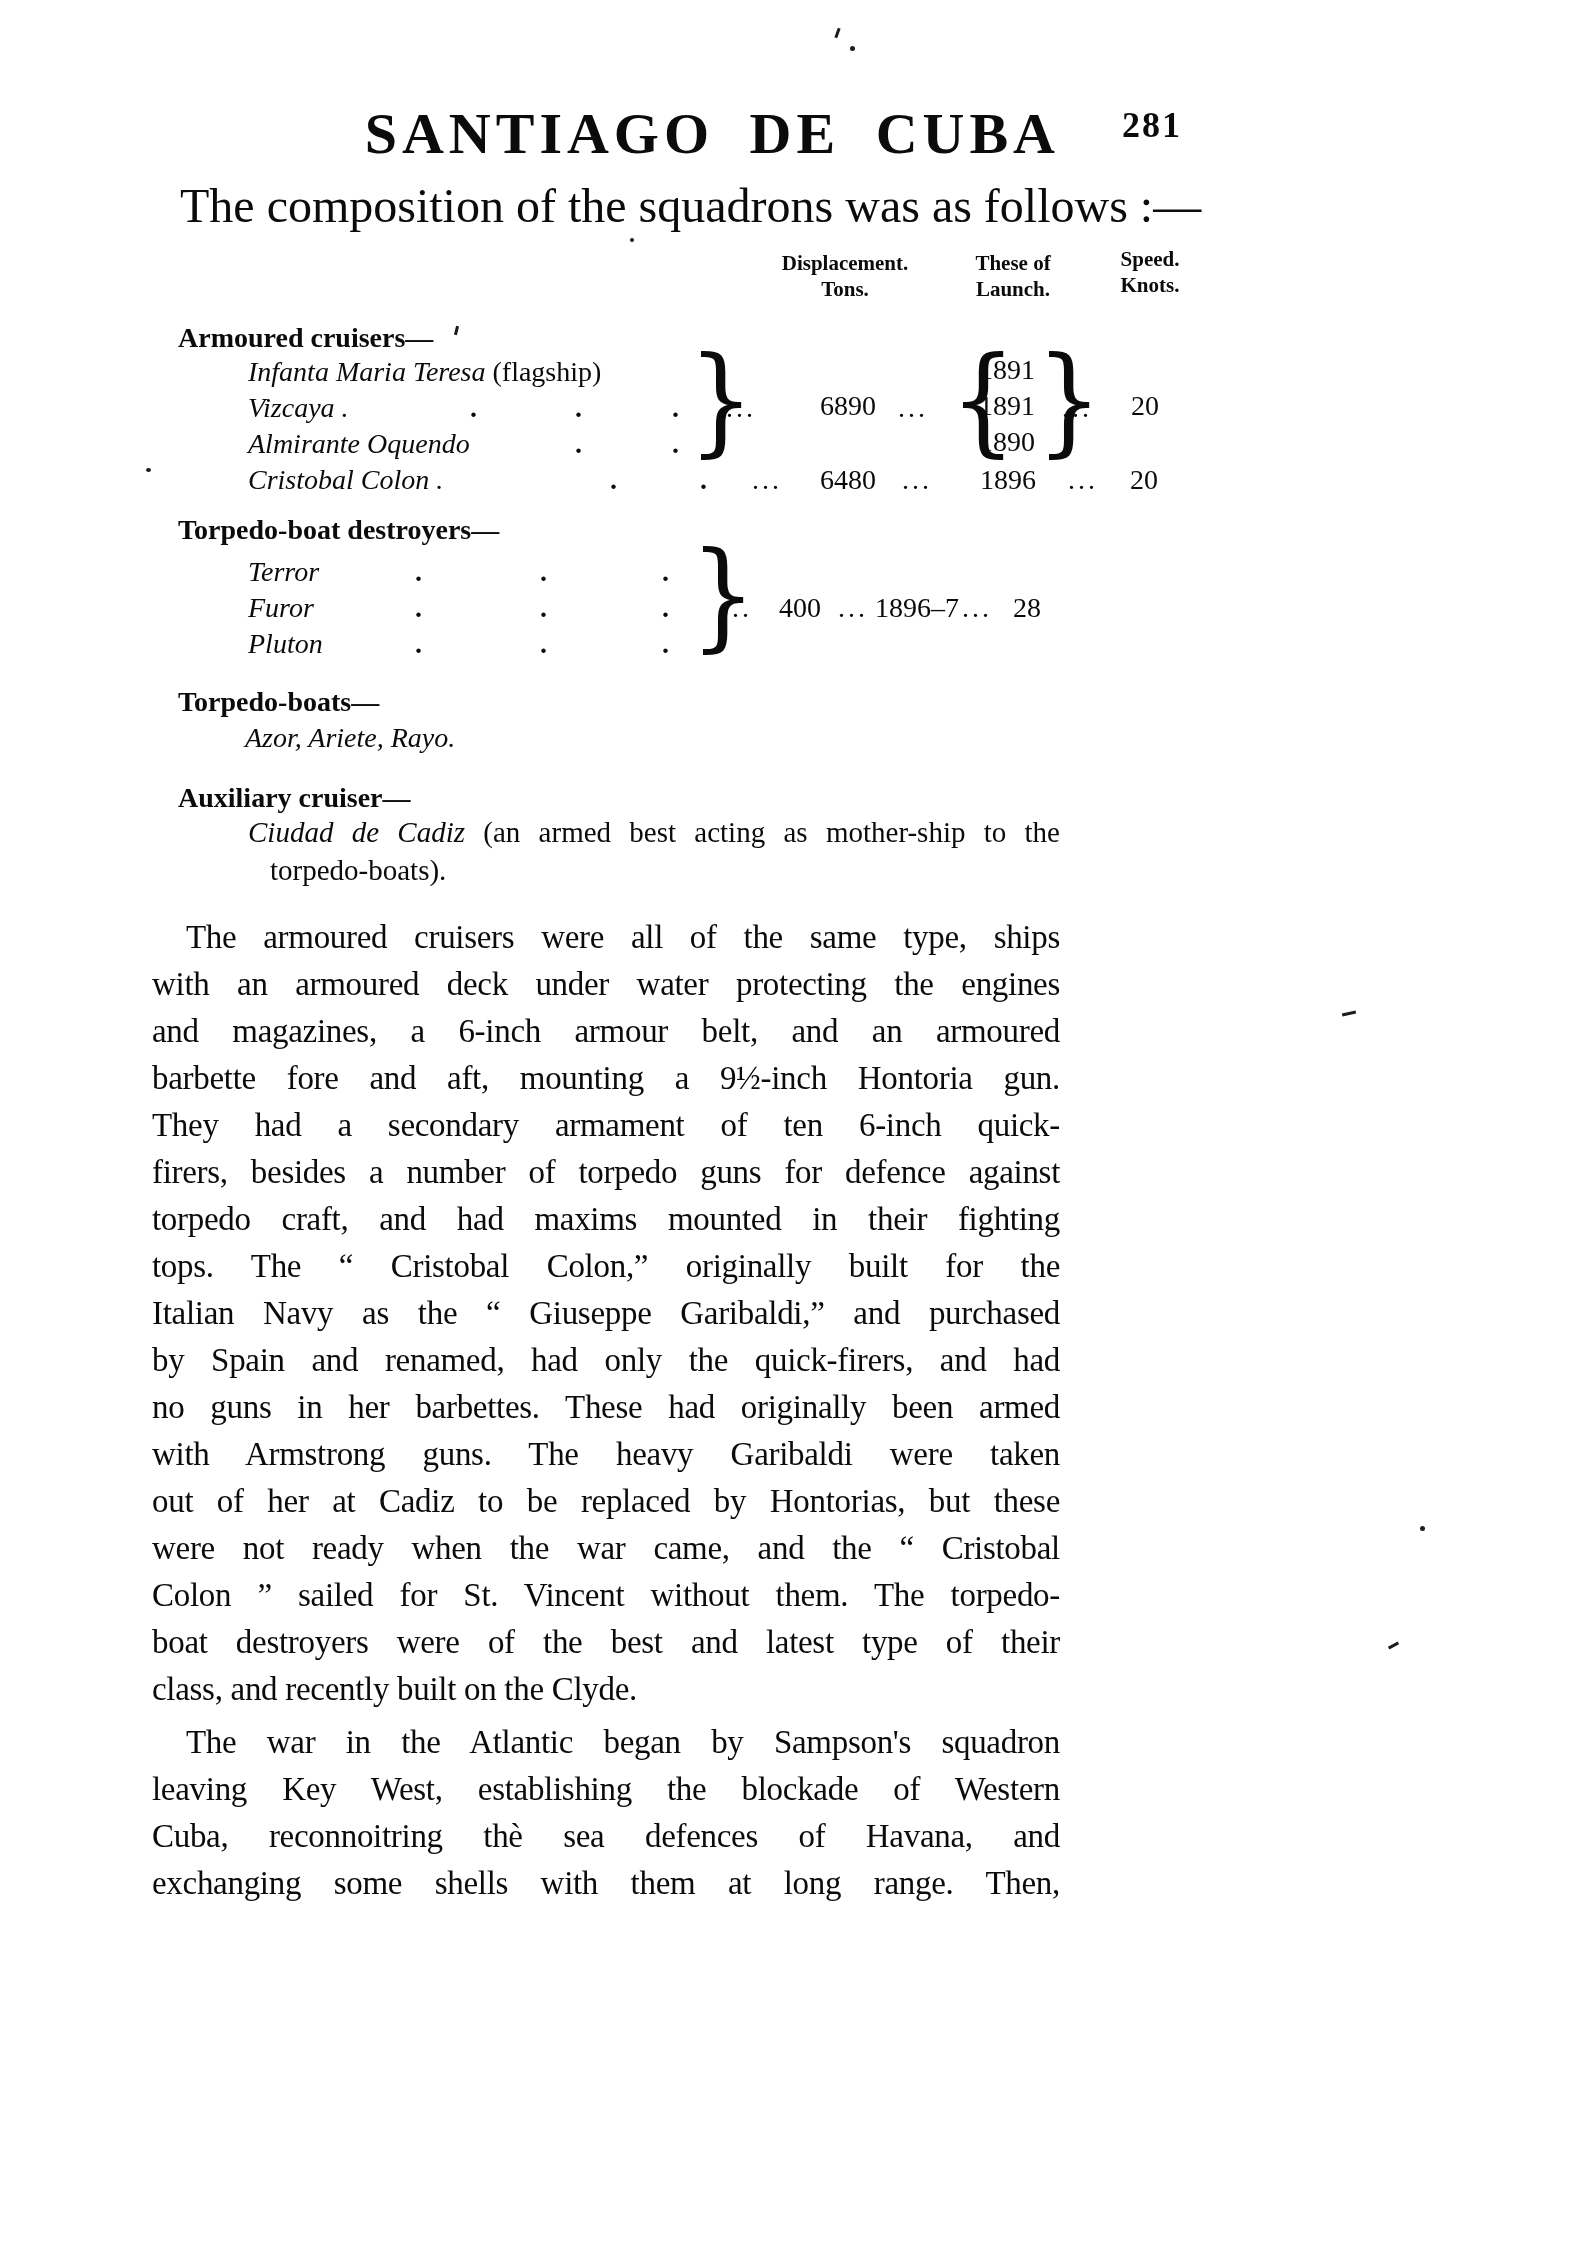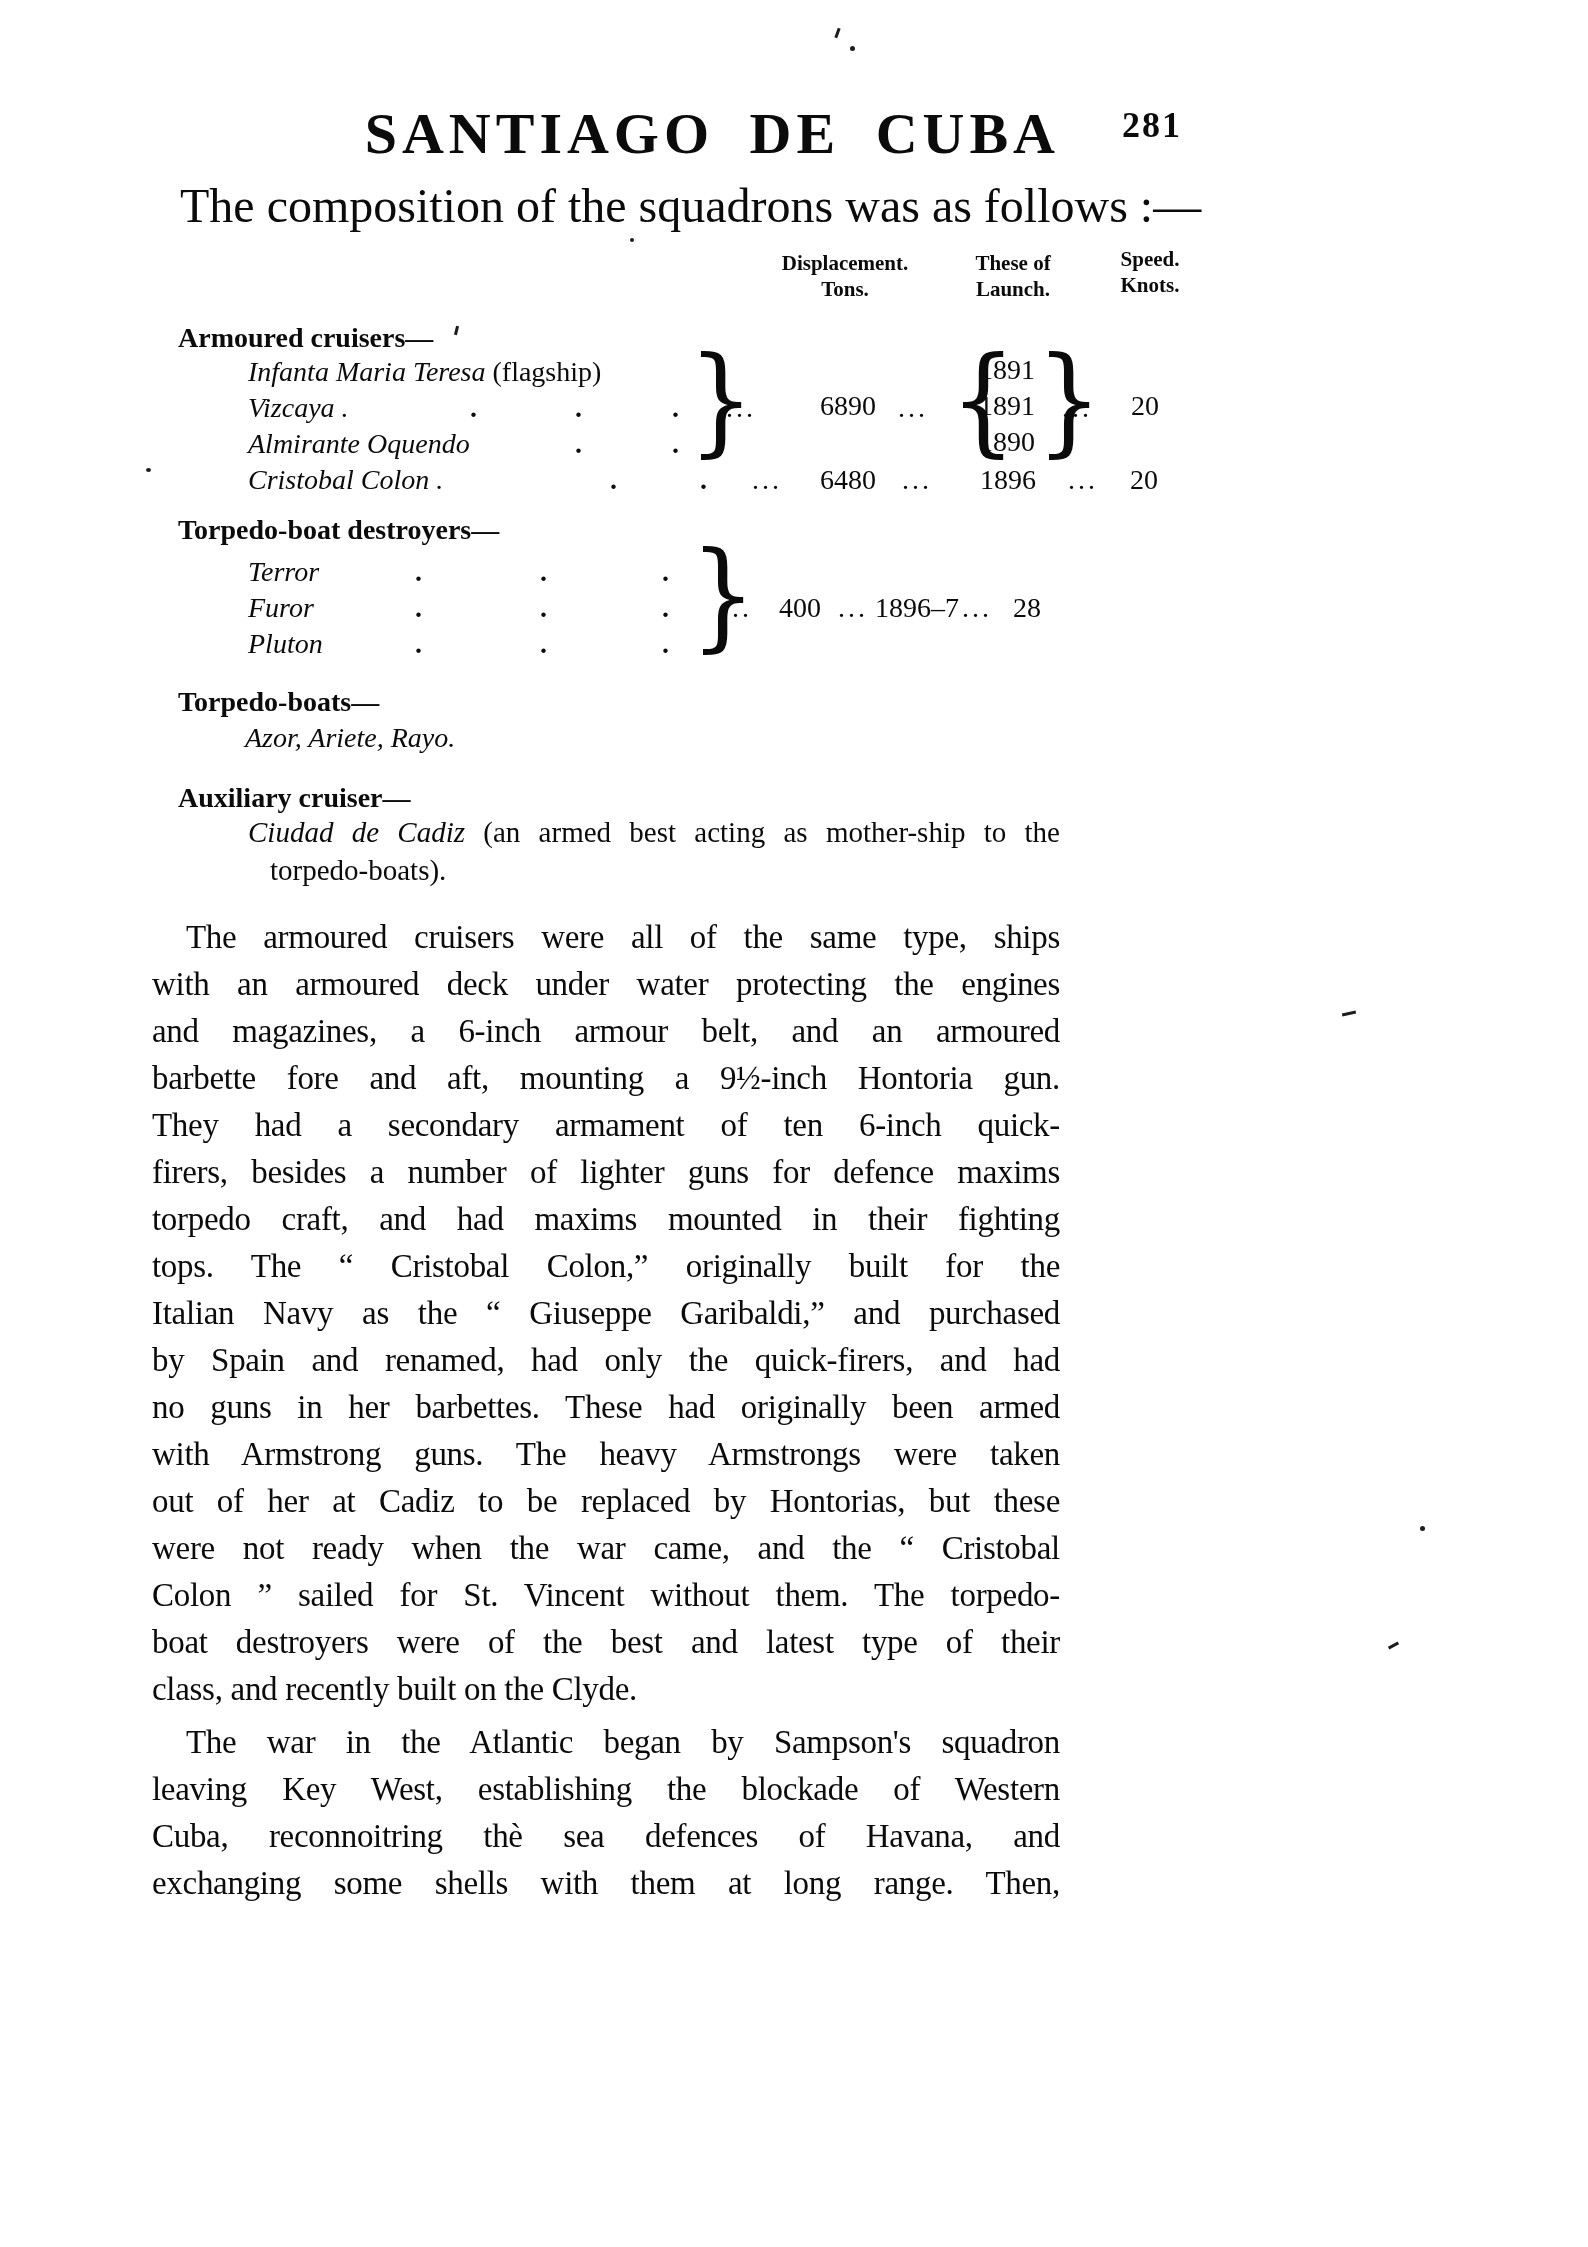--- a/index.html
+++ b/index.html
@@ -151,27 +151,27 @@
   </div>
   <div class="abs" style="left:270px;top:854px;font-size:29px;">torpedo-boats).</div>
 
   <div class="body-block">
     <div>
       <div class="bl ind">The armoured cruisers were all of the same type, ships</div>
       <div class="bl">with an armoured deck under water protecting the engines</div>
       <div class="bl">and magazines, a 6-inch armour belt, and an armoured</div>
       <div class="bl">barbette fore and aft, mounting a 9½-inch Hontoria gun.</div>
       <div class="bl">They had a secondary armament of ten 6-inch quick-</div>
-      <div class="bl">firers, besides a number of lighter guns for defence maxims</div>
+      <div class="bl">firers, besides a number of torpedo guns for defence against</div>
       <div class="bl">torpedo craft, and had maxims mounted in their fighting</div>
       <div class="bl">tops. The “ Cristobal Colon,” originally built for the</div>
       <div class="bl">Italian Navy as the “ Giuseppe Garibaldi,” and purchased</div>
       <div class="bl">by Spain and renamed, had only the quick-firers, and had</div>
       <div class="bl">no guns in her barbettes. These had originally been armed</div>
-      <div class="bl">with Armstrong guns. The heavy Armstrongs were taken</div>
+      <div class="bl">with Armstrong guns. The heavy Garibaldi were taken</div>
       <div class="bl">out of her at Cadiz to be replaced by Hontorias, but these</div>
       <div class="bl">were not ready when the war came, and the “ Cristobal</div>
       <div class="bl">Colon ” sailed for St. Vincent without them. The torpedo-</div>
       <div class="bl">boat destroyers were of the best and latest type of their</div>
       <div class="bl noj">class, and recently built on the Clyde.</div>
     </div>
     <div class="p2">
       <div class="bl ind">The war in the Atlantic began by Sampson's squadron</div>
       <div class="bl">leaving Key West, establishing the blockade of Western</div>
       <div class="bl">Cuba, reconnoitring thè sea defences of Havana, and</div>

